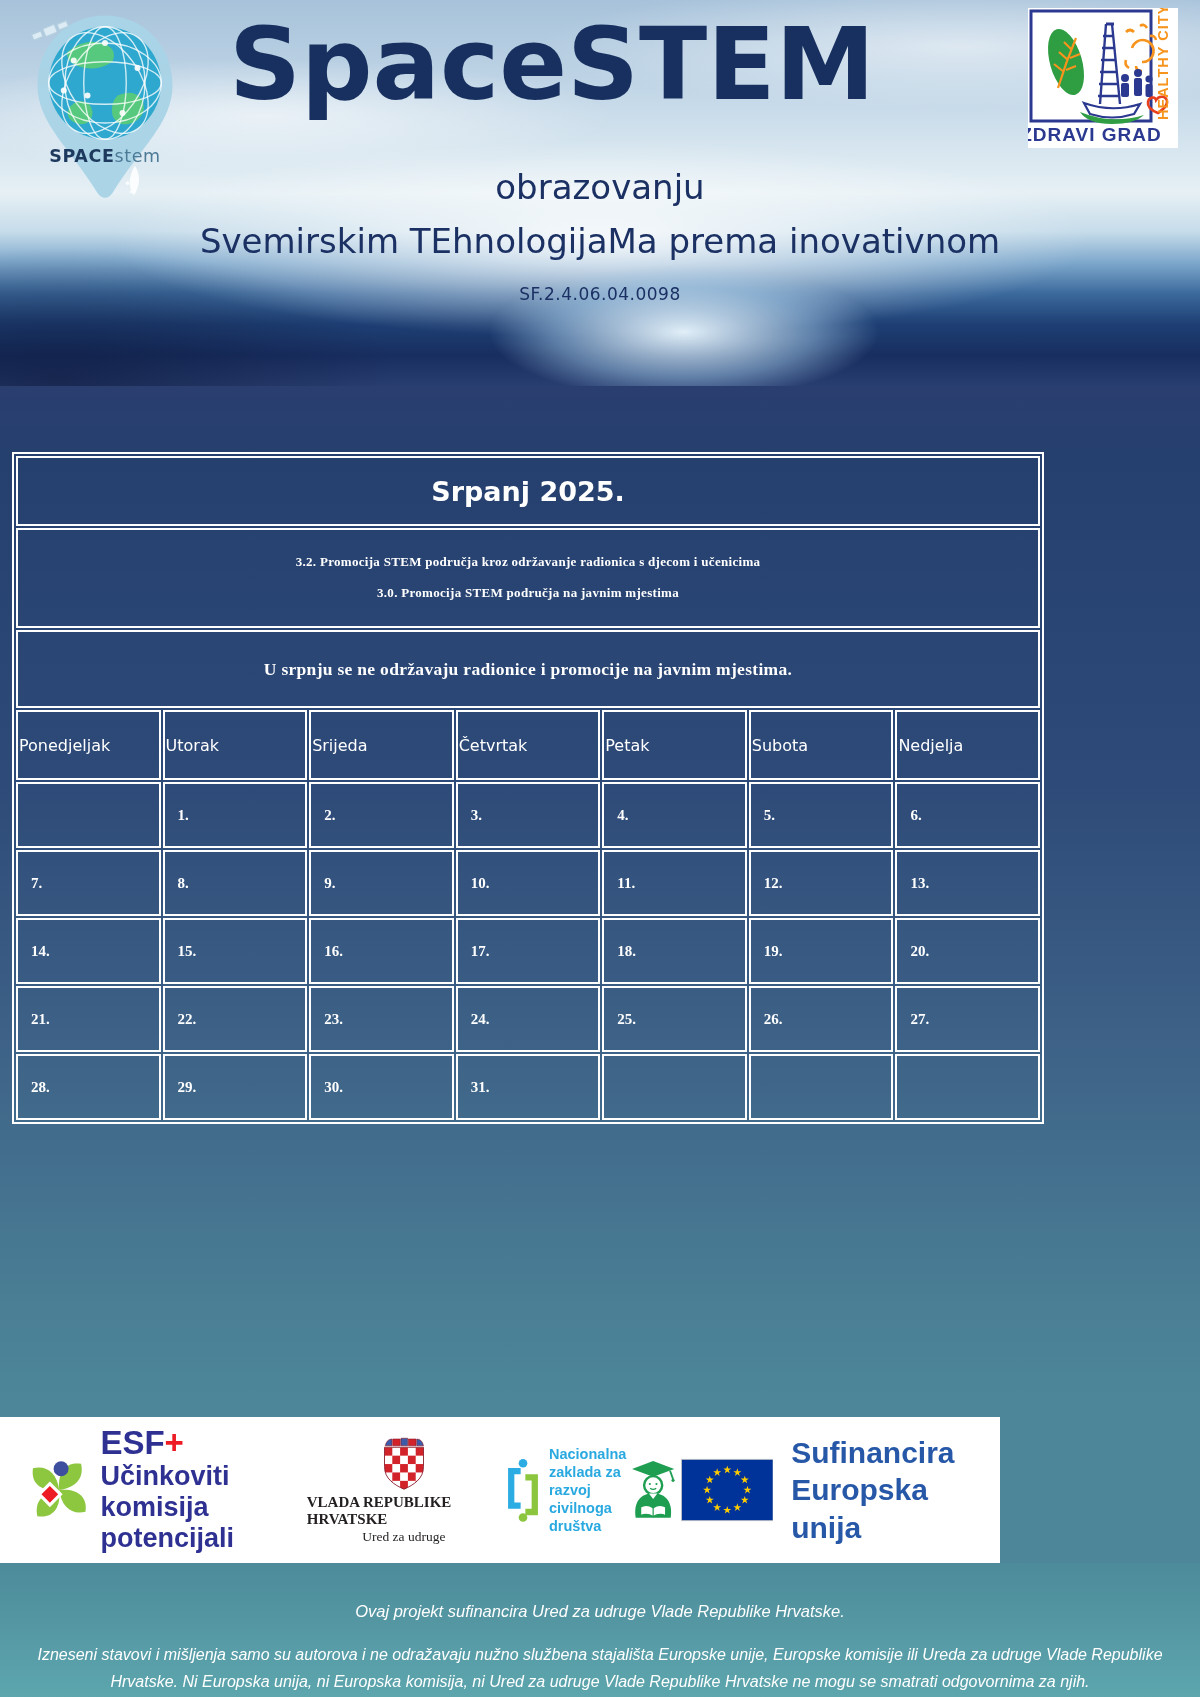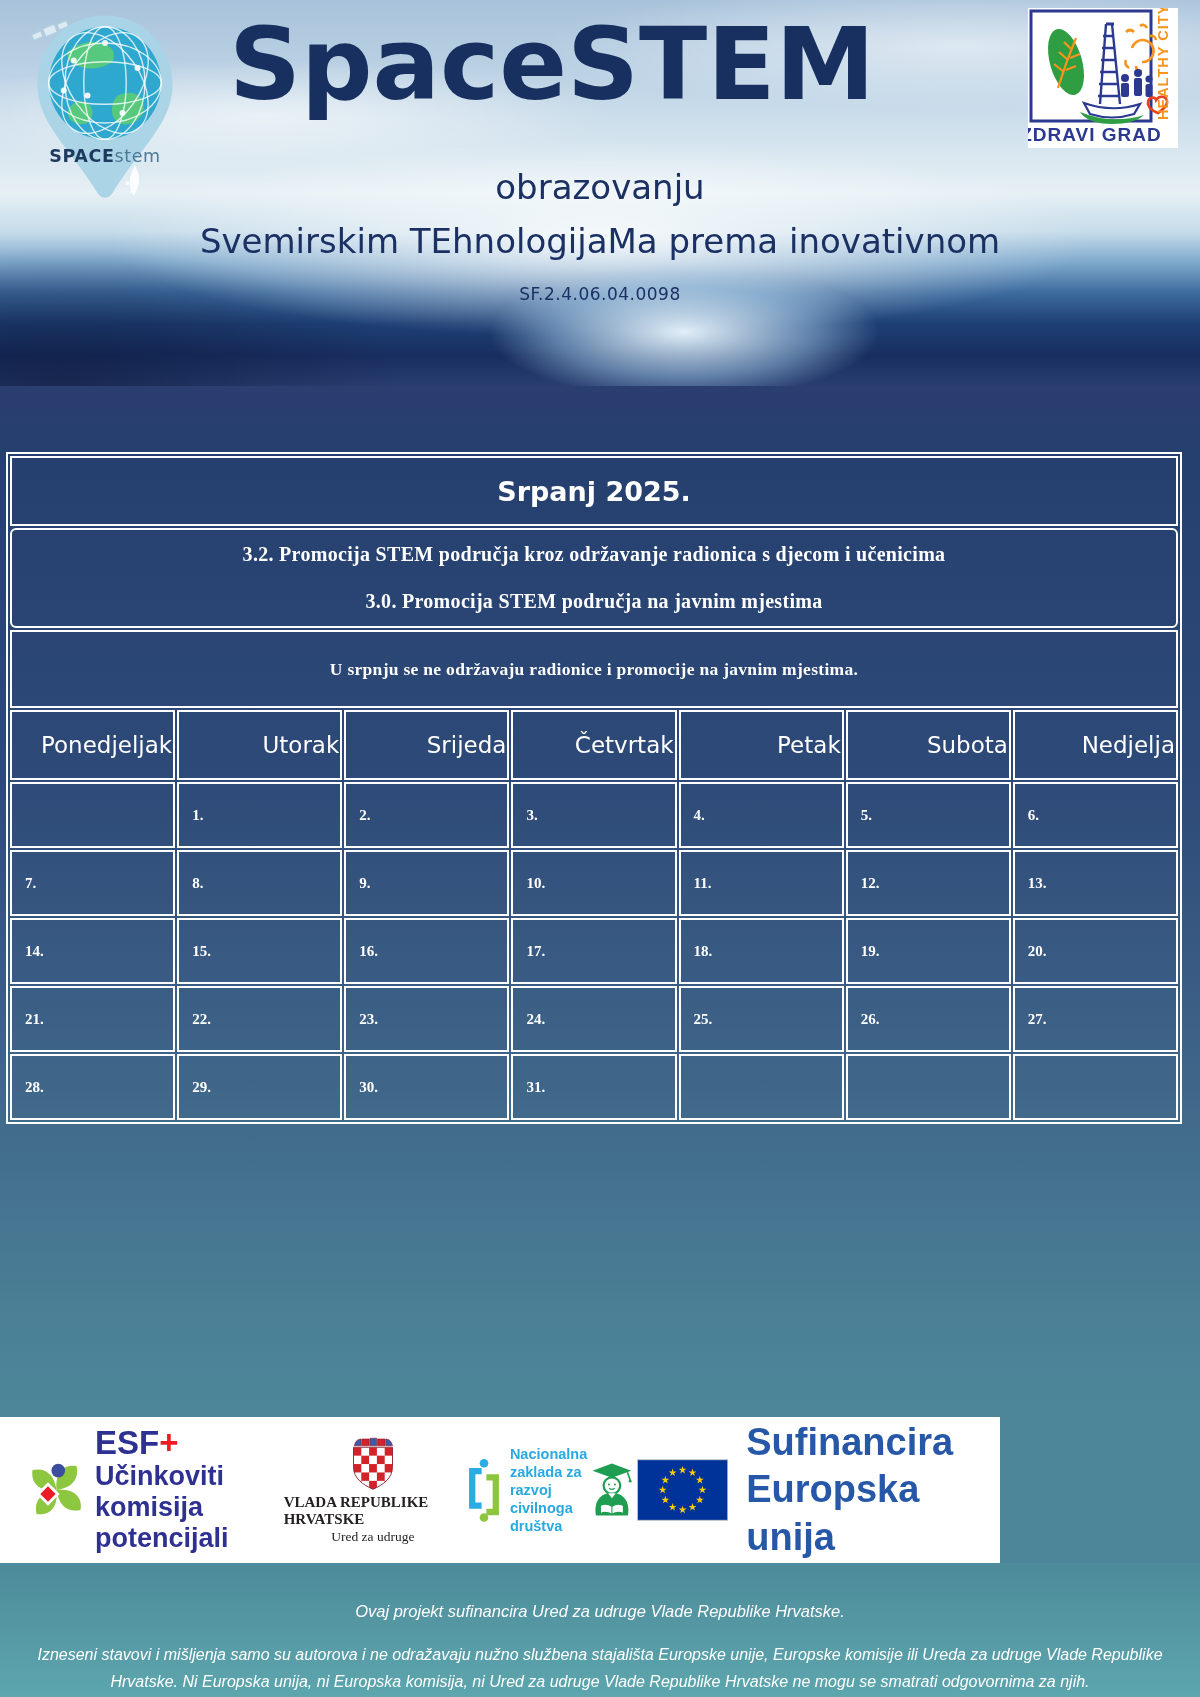--- a/index.html
+++ b/index.html
@@ -30,48 +30,48 @@
     font-size:34px;line-height:54px;color:#1b3063;font-weight:400;
   }
   .code{
     position:absolute;top:284px;left:0;width:1200px;text-align:center;
     font-size:17px;color:#1b3063;letter-spacing:.5px;font-weight:500;
   }
   .pin{position:absolute;top:8px;left:30px;}
   .zdravi{position:absolute;top:8px;right:22px;}
   
   table.calendar{
-    position:absolute;top:452px;left:6px;width:1176px;
+    position:absolute;top:452px;left:12px;width:1032px;
     table-layout:fixed;border-collapse:separate;border-spacing:2px;
     border:2px solid #fff;color:#fff;
   }
   table.calendar td,table.calendar th{border:2px solid #fff;vertical-align:middle;}
   .r-title td{height:64px;text-align:center;font-weight:700;font-size:27px;font-family:"DejaVu Sans",sans-serif;}
-  .r-act td{height:94px;text-align:center;font-family:"Liberation Serif",serif;font-weight:700;font-size:20px;line-height:2.35;letter-spacing:.3px;border-radius:6px;}
+  .r-act td{height:94px;text-align:center;font-family:"Liberation Serif",serif;font-weight:700;font-size:13px;line-height:2.35;letter-spacing:.3px;}
   .r-notice td{height:72px;text-align:center;font-family:"Liberation Serif",serif;font-weight:700;font-size:17.5px;letter-spacing:.3px;}
-  .r-days th{height:64px;text-align:right;font-weight:400;font-size:23px;font-family:"DejaVu Sans",sans-serif;}
+  .r-days th{height:64px;text-align:left;font-weight:400;font-size:16px;font-family:"DejaVu Sans",sans-serif;}
   .r-week td{height:60px;text-align:left;padding-left:13px;font-family:"Liberation Serif",serif;font-weight:700;font-size:15px;}
   
   .logos{
     position:absolute;top:1417px;left:0;width:1000px;height:146px;background:#fff;
     display:flex;align-items:center;justify-content:space-between;
     padding:0 28px;box-sizing:border-box;
   }
   .esf{display:flex;align-items:center;gap:10px;}
   .esf-text{display:flex;flex-direction:column;}
   .esf-name{font-size:33px;font-weight:600;color:#2e3192;line-height:1.05;font-family:"Liberation Sans",sans-serif;}
   .esf-plus{color:#ed1c24;}
   .esf-line{font-size:27px;font-weight:700;color:#2e3192;line-height:1.15;font-family:"Liberation Sans",sans-serif;}
   .vlada{display:flex;flex-direction:column;align-items:center;}
   .vlada-l1{font-family:"Liberation Serif",serif;font-weight:700;font-size:15px;color:#231f20;margin-top:3px;}
   .vlada-l2{font-family:"Liberation Serif",serif;font-size:13.5px;color:#231f20;margin-top:1px;}
   .zaklada{display:flex;align-items:center;gap:4px;}
   .zaklada-text{font-size:14.5px;font-weight:700;color:#29a9e0;line-height:1.25;font-family:"Liberation Sans",sans-serif;}
   .eu{display:flex;align-items:center;gap:18px;}
-  .eu-text{font-size:38px;font-weight:700;color:#2758a8;line-height:1.25;font-family:"Liberation Sans",sans-serif;}
+  .eu-text{font-size:30px;font-weight:700;color:#2758a8;line-height:1.25;font-family:"Liberation Sans",sans-serif;}
   
   .footer{
     position:absolute;top:1563px;left:0;width:1200px;height:134px;
     background:linear-gradient(180deg,#4d8b9a,#5da6ae);
     color:#fff;font-style:italic;text-align:center;
     font-family:"Liberation Sans",sans-serif;
   }
   .footer-l1{margin-top:39px;font-size:16.5px;}
   .footer-disc{margin:20px auto 0;width:1184px;font-size:16px;line-height:1.7;}
 </style>

